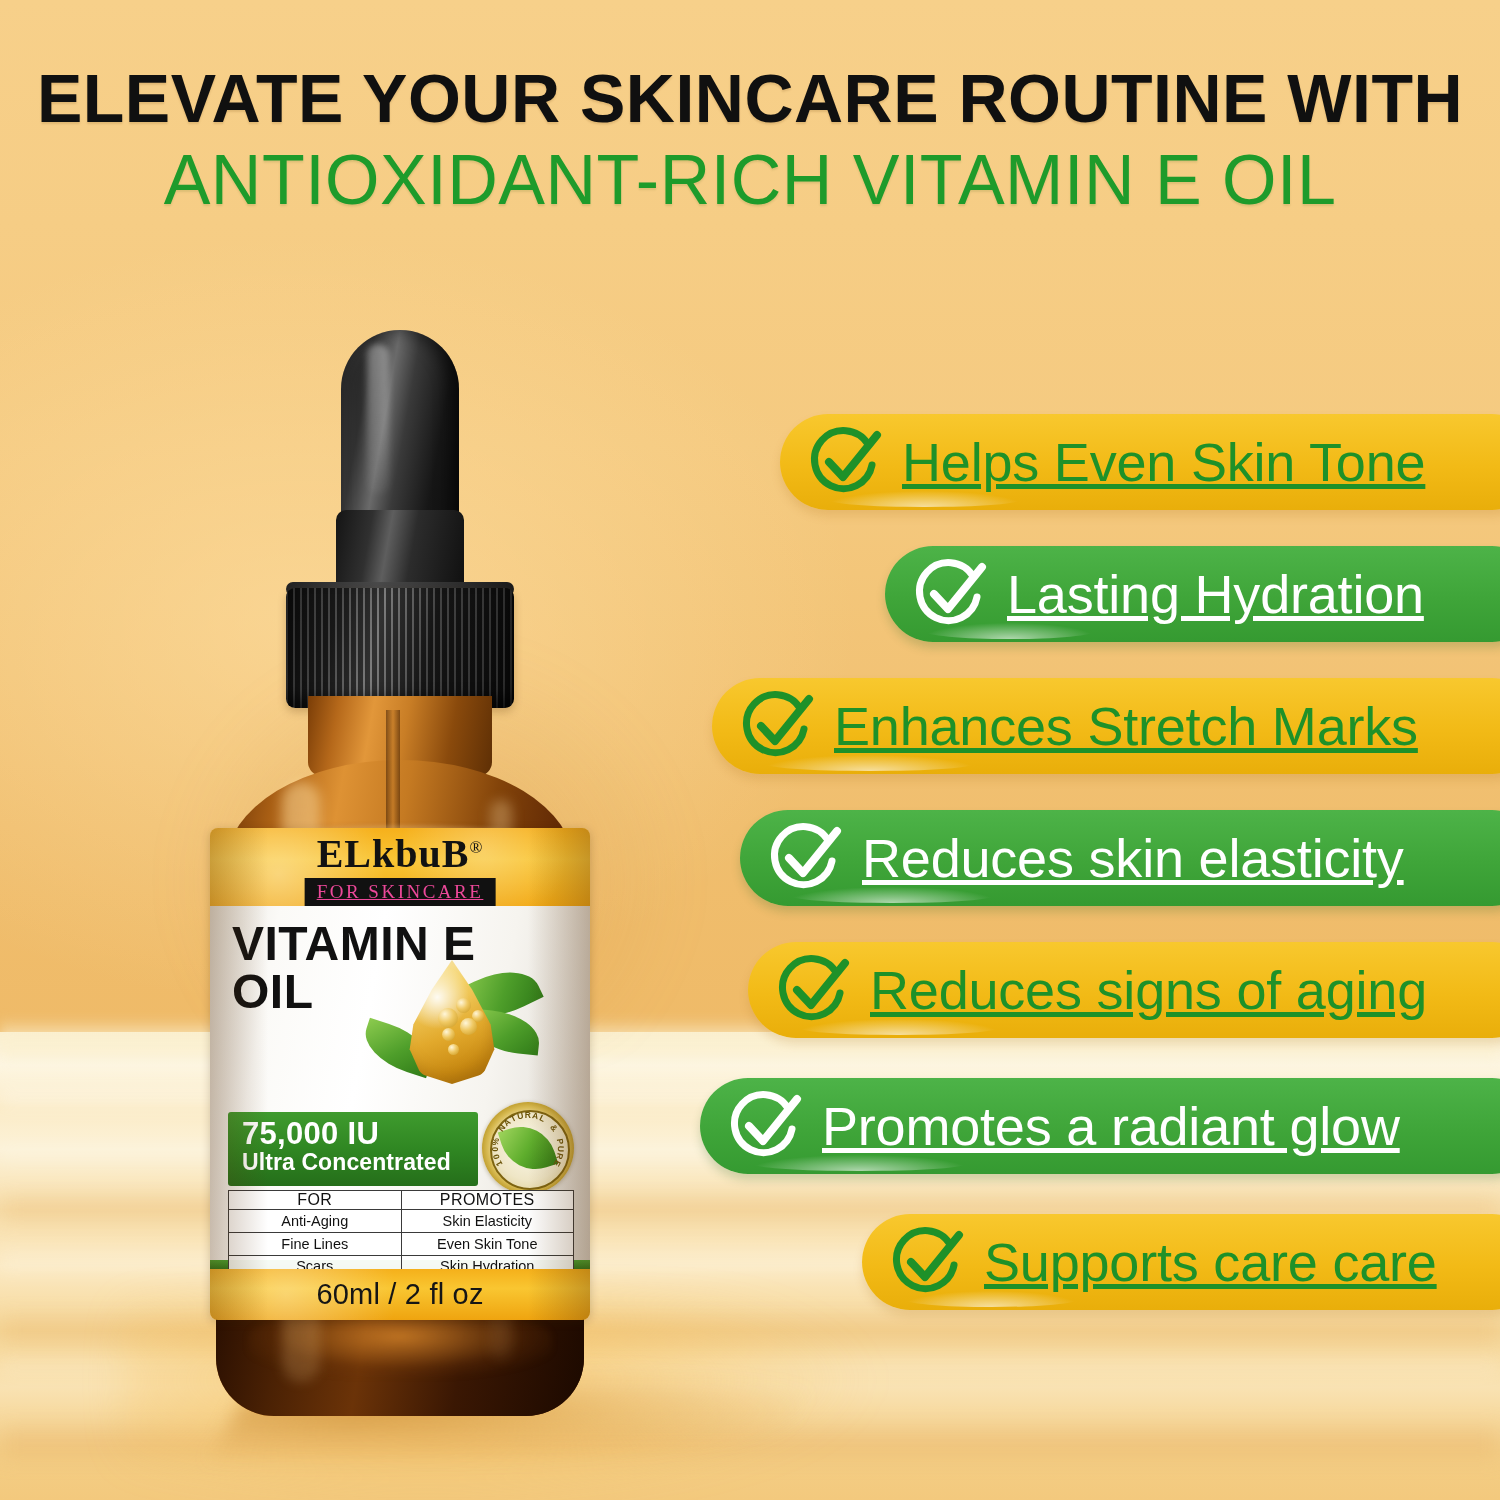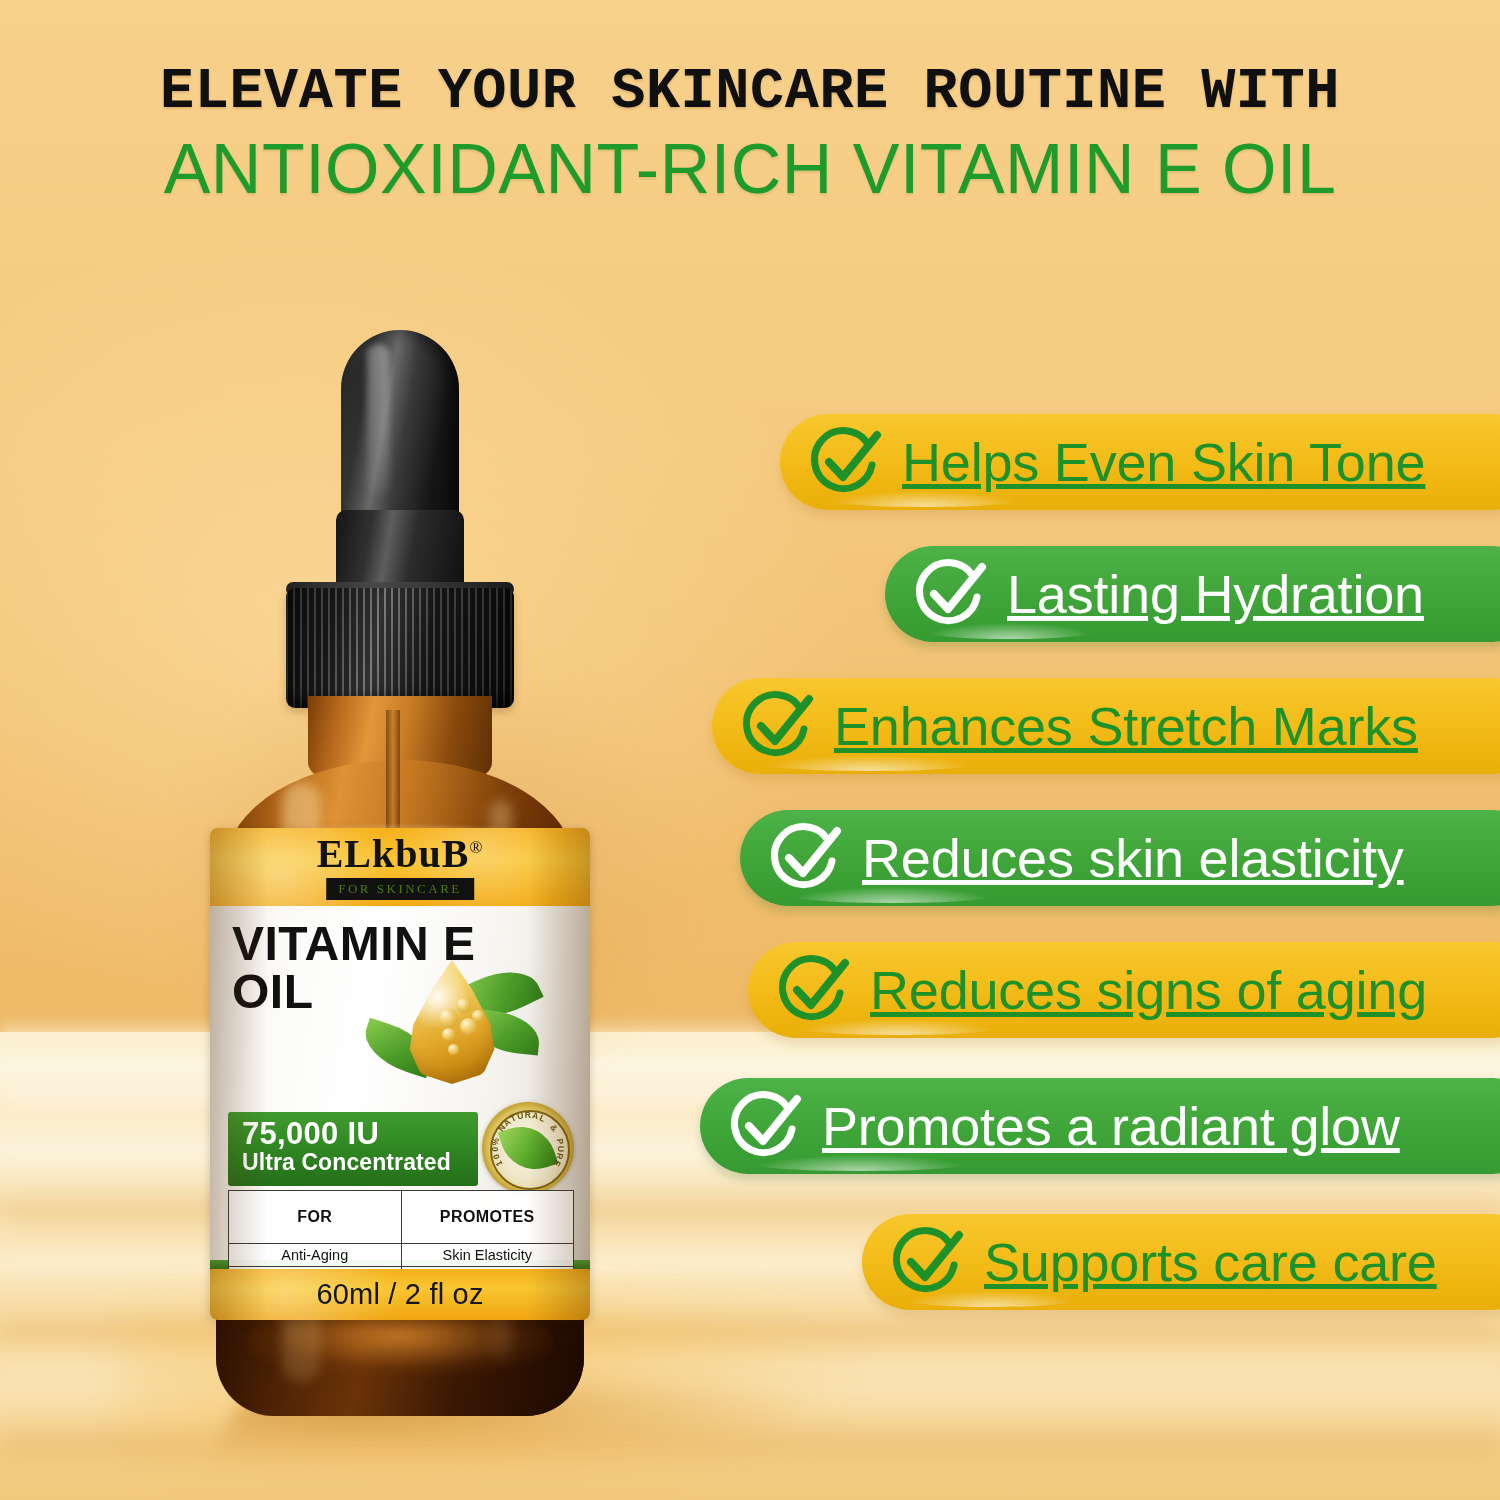--- a/index.html
+++ b/index.html
@@ -63,24 +63,23 @@
   }
   .wall-shadow{
     position:absolute;left:170px;top:640px;width:520px;height:400px;
     background:radial-gradient(ellipse at 50% 60%, rgba(205,140,56,.30) 0%, rgba(205,140,56,0) 70%);
     filter:blur(22px);
   }
 
   
   .headings{position:absolute;left:0;top:62px;width:1500px;text-align:center;}
   .head-line1{
-    font-size:57px;font-weight:bold;letter-spacing:.5px;color:#101010;
+    font-size:68px;font-weight:bold;letter-spacing:.5px;color:#101010;
     line-height:1.08;white-space:nowrap;
     text-shadow:0 2px 2px rgba(120,80,20,.18);
-    font-family:Liberation Mono, monospace;
   }
   .head-line2{
     font-size:70px;font-weight:normal;letter-spacing:.5px;color:#1E9B2B;
     line-height:1.12;white-space:nowrap;margin-top:6px;
     text-shadow:0 2px 2px rgba(90,110,30,.16);
   }
 
   
   .pill{
     position:absolute;height:96px;border-radius:48px;
@@ -210,22 +209,22 @@
     position:relative;
   }
   .brand{
     position:absolute;left:0;top:6px;width:100%;text-align:center;
     font-size:40px;font-weight:bold;color:#121212;letter-spacing:1px;line-height:1;
     font-family:"Liberation Serif",serif;
   }
   .brand .reg{font-size:17px;vertical-align:super;font-weight:normal;}
   .brand-sub{
     position:absolute;left:50%;top:50px;transform:translateX(-50%);
-    background:#111;color:#4d7c0f;font-size:13px;letter-spacing:2.5px;
-    padding:3px 12px;font-family:"Liberation Serif",serif;white-space:nowrap;
+    background:#111;color:#ec4899;font-size:19px;letter-spacing:2.5px;
+    padding:3px 12px;font-family:"Liberation Serif",serif;white-space:nowrap;text-decoration:underline;
   }
   .label-main{
     position:relative;height:354px;
     background:linear-gradient(100deg,#E9E6DF 0%,#FBFAF7 16%,#FFFFFF 40%,#F6F4EF 70%,#DCD8D0 100%);
   }
   .prod-title{
     position:absolute;left:22px;top:14px;
     font-size:48px;font-weight:bold;color:#111;line-height:1.0;letter-spacing:.5px;
   }
   
@@ -292,21 +291,21 @@
   
   .tbl{
     position:absolute;left:18px;top:284px;width:346px;
     border-collapse:collapse;table-layout:fixed;
     background:rgba(255,255,255,.95);
   }
   .tbl td,.tbl th{
     border:1px solid #3A3A3A;text-align:center;color:#111;
     font-size:14.5px;padding:2.5px 0;font-weight:normal;line-height:1.15;
   }
-  .tbl th{font-size:16px;font-weight:bold;letter-spacing:.4px;padding:17px 0;}
+  .tbl th{font-size:16px;font-weight:normal;letter-spacing:.4px;padding:0 0;}
 
   .label-green-stripe{height:9px;background:linear-gradient(180deg,#47A832,#2C7A1B);}
   .label-bottom{
     height:51px;position:relative;
     background:
       radial-gradient(circle at 20% 50%, rgba(255,255,255,.32) 0%, rgba(255,255,255,0) 36%),
       linear-gradient(180deg,#F5B01A 0%,#F9C631 38%,#EFA40F 100%);
   }
   .volume{
     position:absolute;left:0;top:9px;width:100%;text-align:center;

